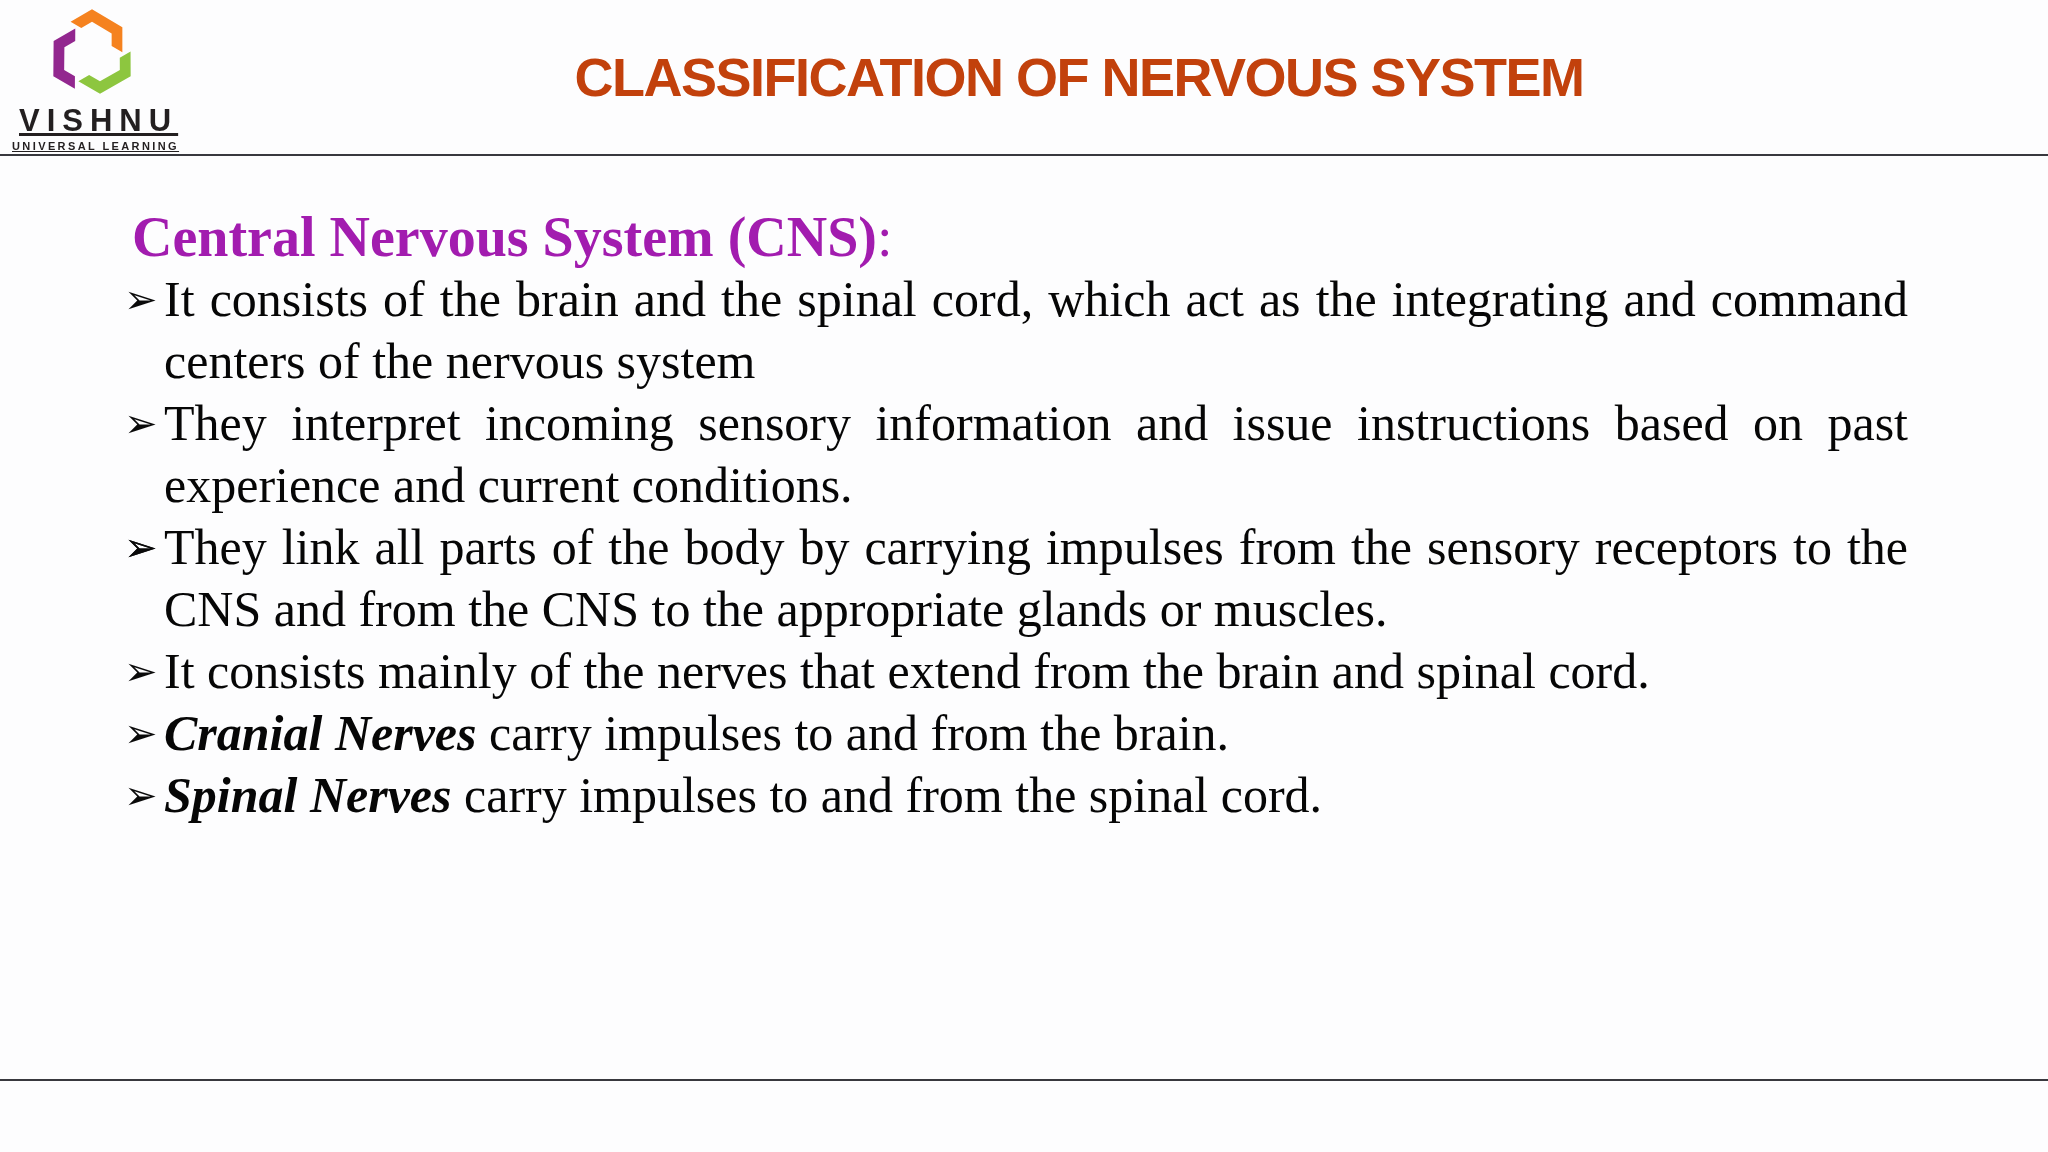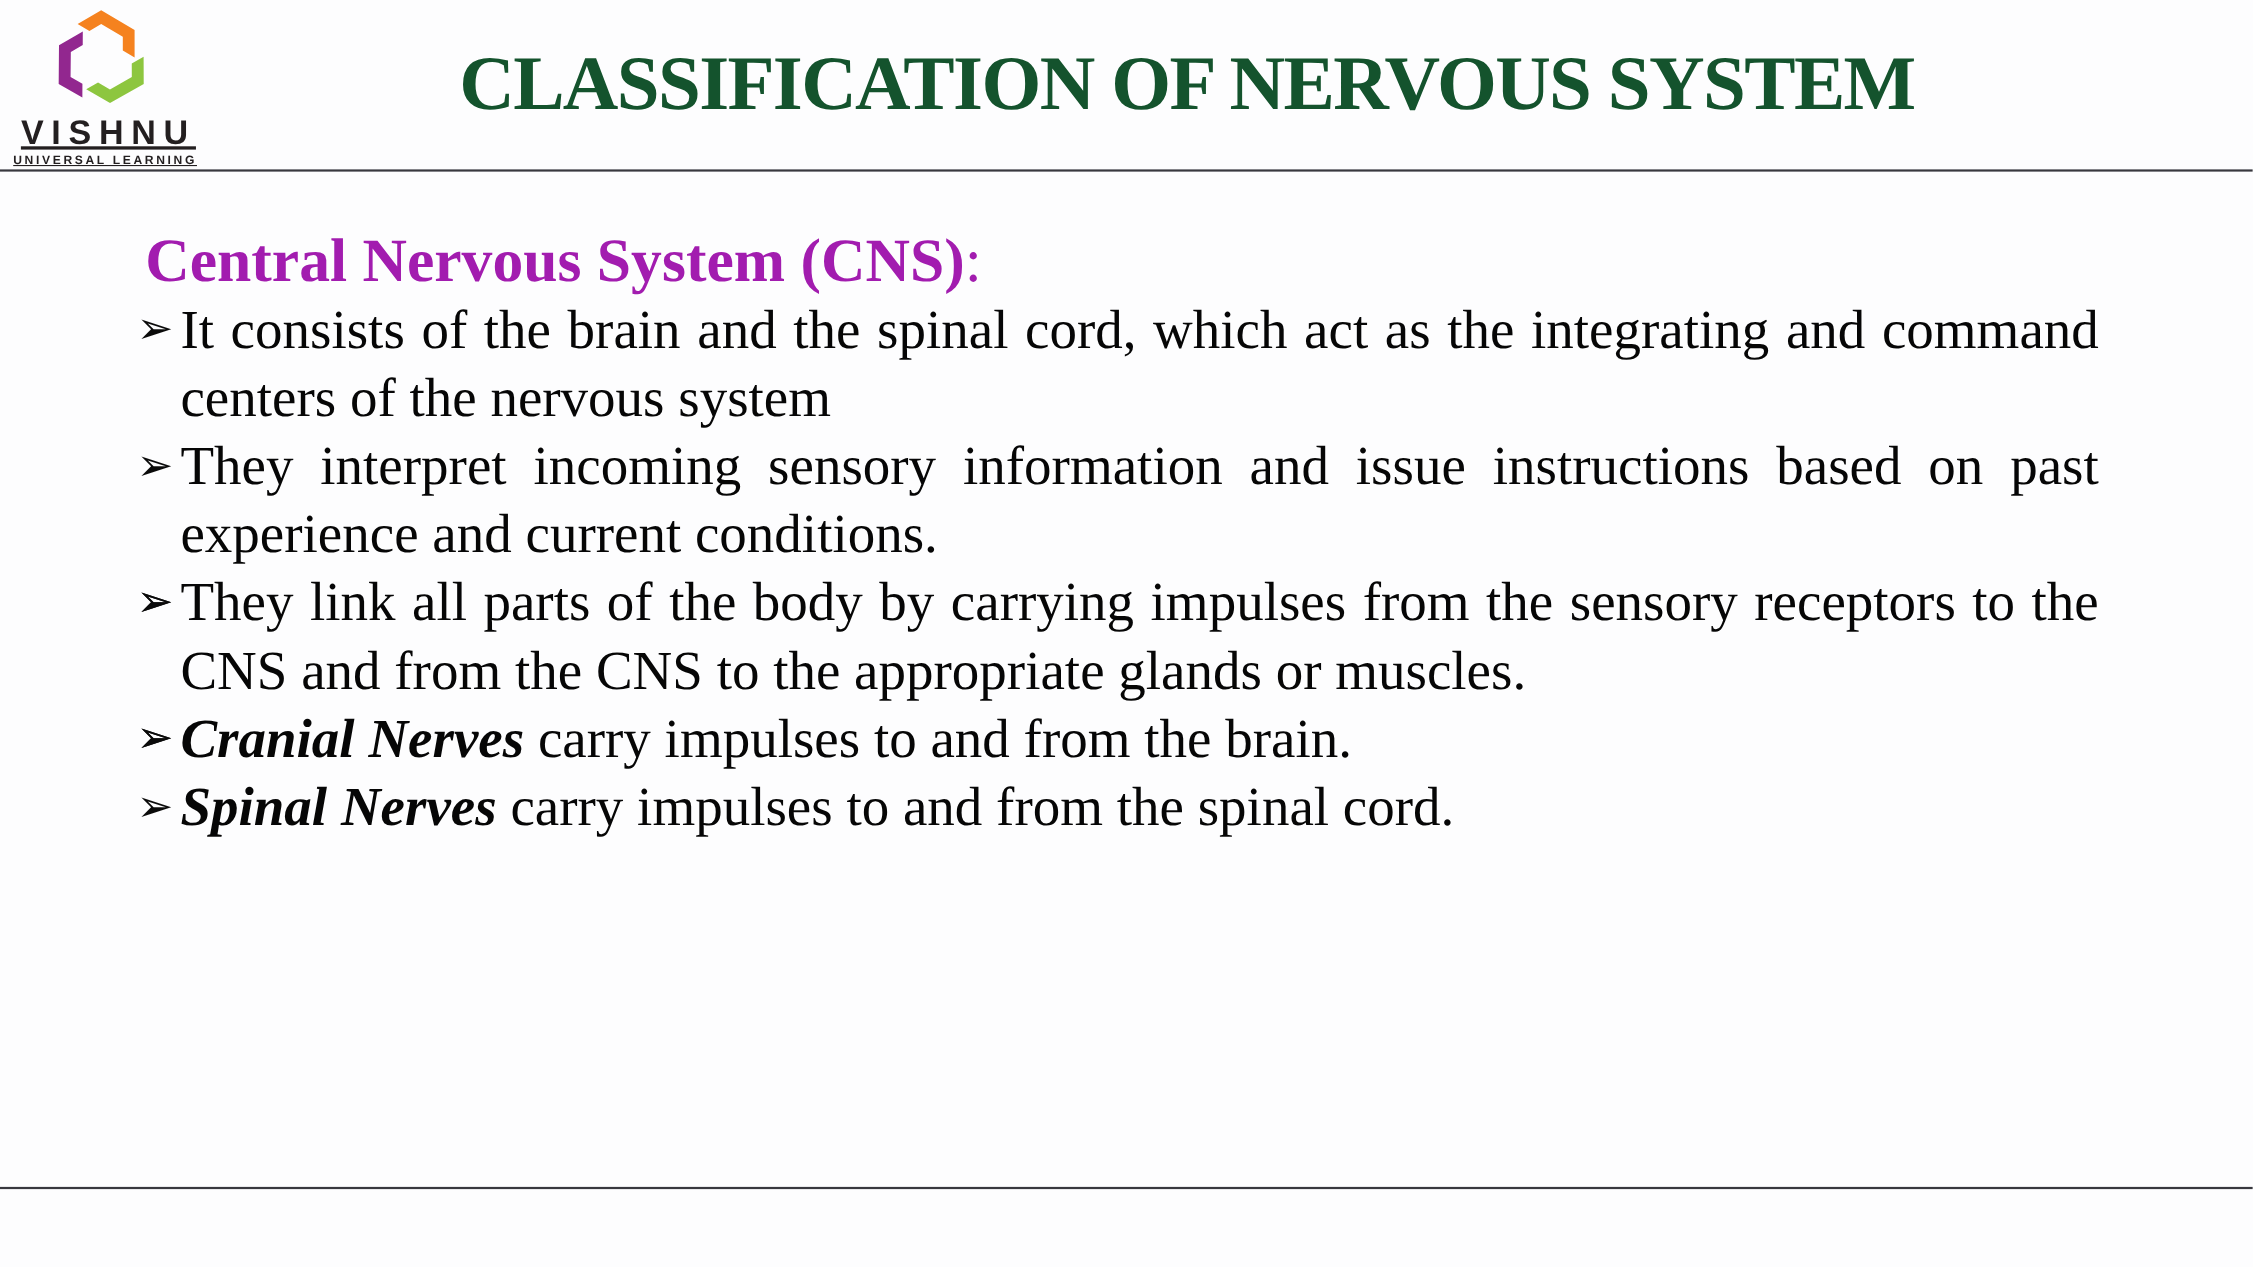--- a/index.html
+++ b/index.html
@@ -26,24 +26,24 @@
     margin-top:0px;padding-left:7px;line-height:34px;
   }
   .tagline{
     font-size:11px;font-weight:bold;letter-spacing:2.4px;
     margin-top:2px;white-space:nowrap;text-align:center;
   }
   
   h1.title{
     margin:0;padding:34px 40px 0 150px;
     text-align:center;
-    color:#14532d;
-    font-size:70px;font-weight:bold;letter-spacing:-1.5px;
+    color:#c2410c;
+    font-size:54px;font-weight:bold;letter-spacing:-1.5px;
     line-height:86px;
-    font-family:Liberation Serif, serif;
+    font-family:Liberation Sans, sans-serif;
     white-space:nowrap;
   }
   
   .rule{position:absolute;left:0;width:2048px;height:2px;background:#38383e;}
   .rule.top{top:154px;}
   .rule.bottom{top:1079px;}
   
   main{
     position:absolute;left:124px;top:206px;width:1784px;
     color:#060606;
@@ -106,21 +106,21 @@
 
     <section>
       <ul class="bullets">
         <li>
           <span class="arrow">➢</span><b></b>
         </li>
         <li>
           <span class="arrow">➢</span><b></b><span>They link all parts of the body by carrying impulses from the sensory receptors to the CNS and from the CNS to the appropriate glands or muscles.</span>
         </li>
         <li>
-          <span class="arrow">➢</span><b></b>
+          <span class="arrow">➢</span><b></b><span>It consists mainly of the nerves that extend from the brain and spinal cord.</span>
         </li>
         <li>
           <span class="arrow">➢</span><b>Cranial Nerves</b><span> carry impulses to and from the brain.</span>
         </li>
         <li>
           <span class="arrow">➢</span><b>Spinal Nerves</b><span> carry impulses to and from the spinal cord.</span>
         </li>
       </ul>
     </section>
 

